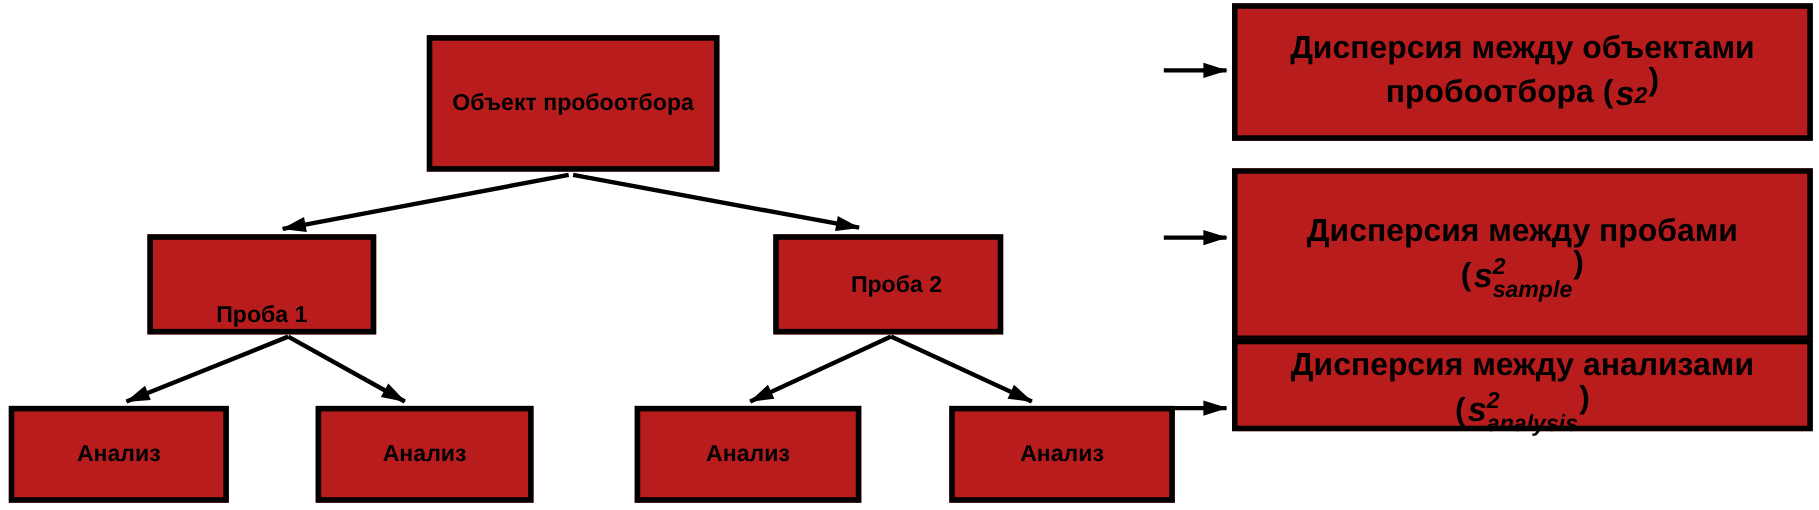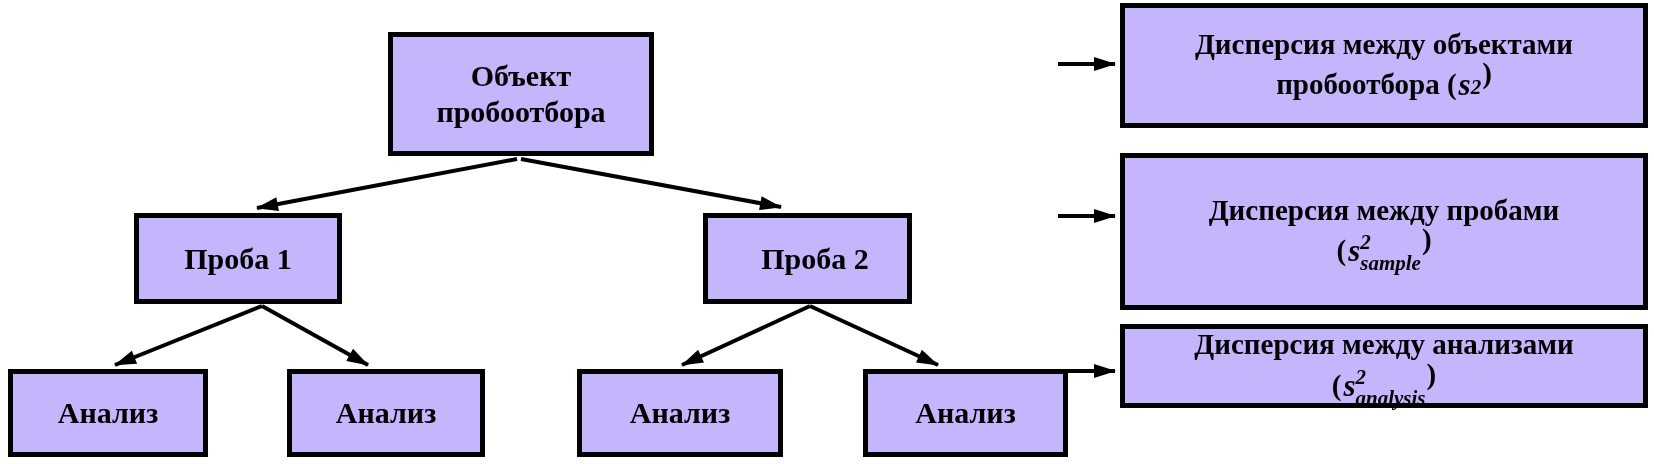--- a/index.html
+++ b/index.html
@@ -19,51 +19,50 @@
   #arrow-layer {
     position: absolute;
     left: 0; top: 0;
     width: 1654px;
     height: 464px;
   }
   .box {
     position: absolute;
     box-sizing: border-box;
     border: 5px solid #000000;
-    background: #c4b5fd;
+    background: #b91c1c;
     display: flex;
     align-items: center;
     justify-content: center;
     text-align: center;
     font-weight: bold;
-    font-family: Liberation Serif, serif;
   }
   .node {
-    font-size: 30px;
+    font-size: 21px;
     line-height: 1.2;
   }
   #root-box   { left: 388px;  top: 32px;  width: 266px; height: 124px; padding: 0 18px; }
-  #sample-1-box { left: 134px; top: 213px; width: 208px; height: 91px; }
+  #sample-1-box { left: 134px; top: 213px; width: 208px; height: 91px; align-items: flex-end; }
   #sample-2-box { left: 703px; top: 213px; width: 209px; height: 91px; padding-left: 15px; }
   #analysis-1-box { left: 8px;   top: 369px; width: 200px; height: 88px; }
   #analysis-2-box { left: 287px; top: 369px; width: 198px; height: 88px; }
   #analysis-3-box { left: 577px; top: 369px; width: 206px; height: 88px; }
   #analysis-4-box { left: 863px; top: 369px; width: 205px; height: 88px; }
 
   .legend-box {
     left: 1120px;
     width: 528px;
     flex-direction: column;
     font-size: 29px;
     line-height: 1.35;
     padding: 0 10px;
   }
   #legend-box-between-target { top: 3px;   height: 125px; }
   #legend-box-sample         { top: 153px; height: 157px; }
-  #legend-box-analysis       { top: 324px; height: 84px; }
+  #legend-box-analysis       { top: 308px; height: 84px; justify-content: space-between; }
 
   .legend-line1 { display: block; }
   .legend-line2 {
     display: flex;
     align-items: center;
     justify-content: center;
   }
   .formula-symbol {
     font-style: italic;
     font-size: 31px;

